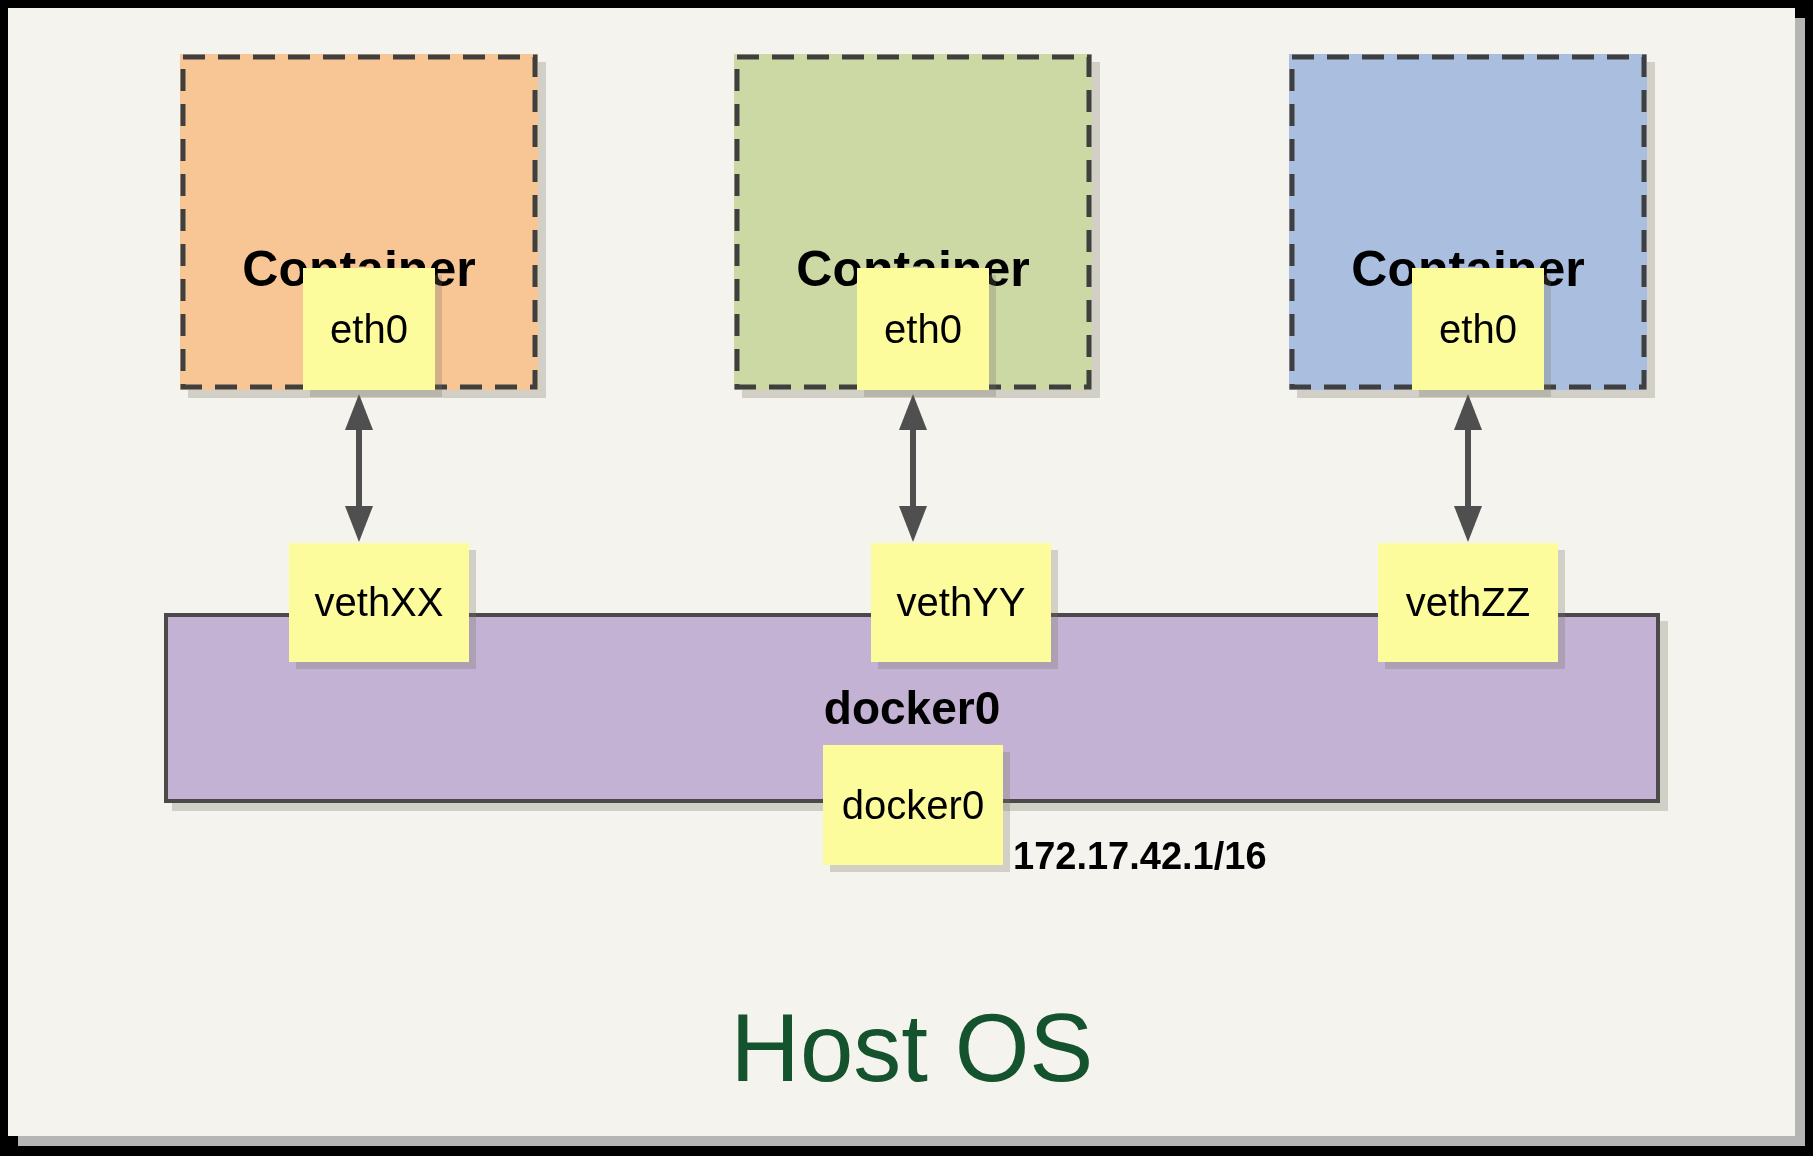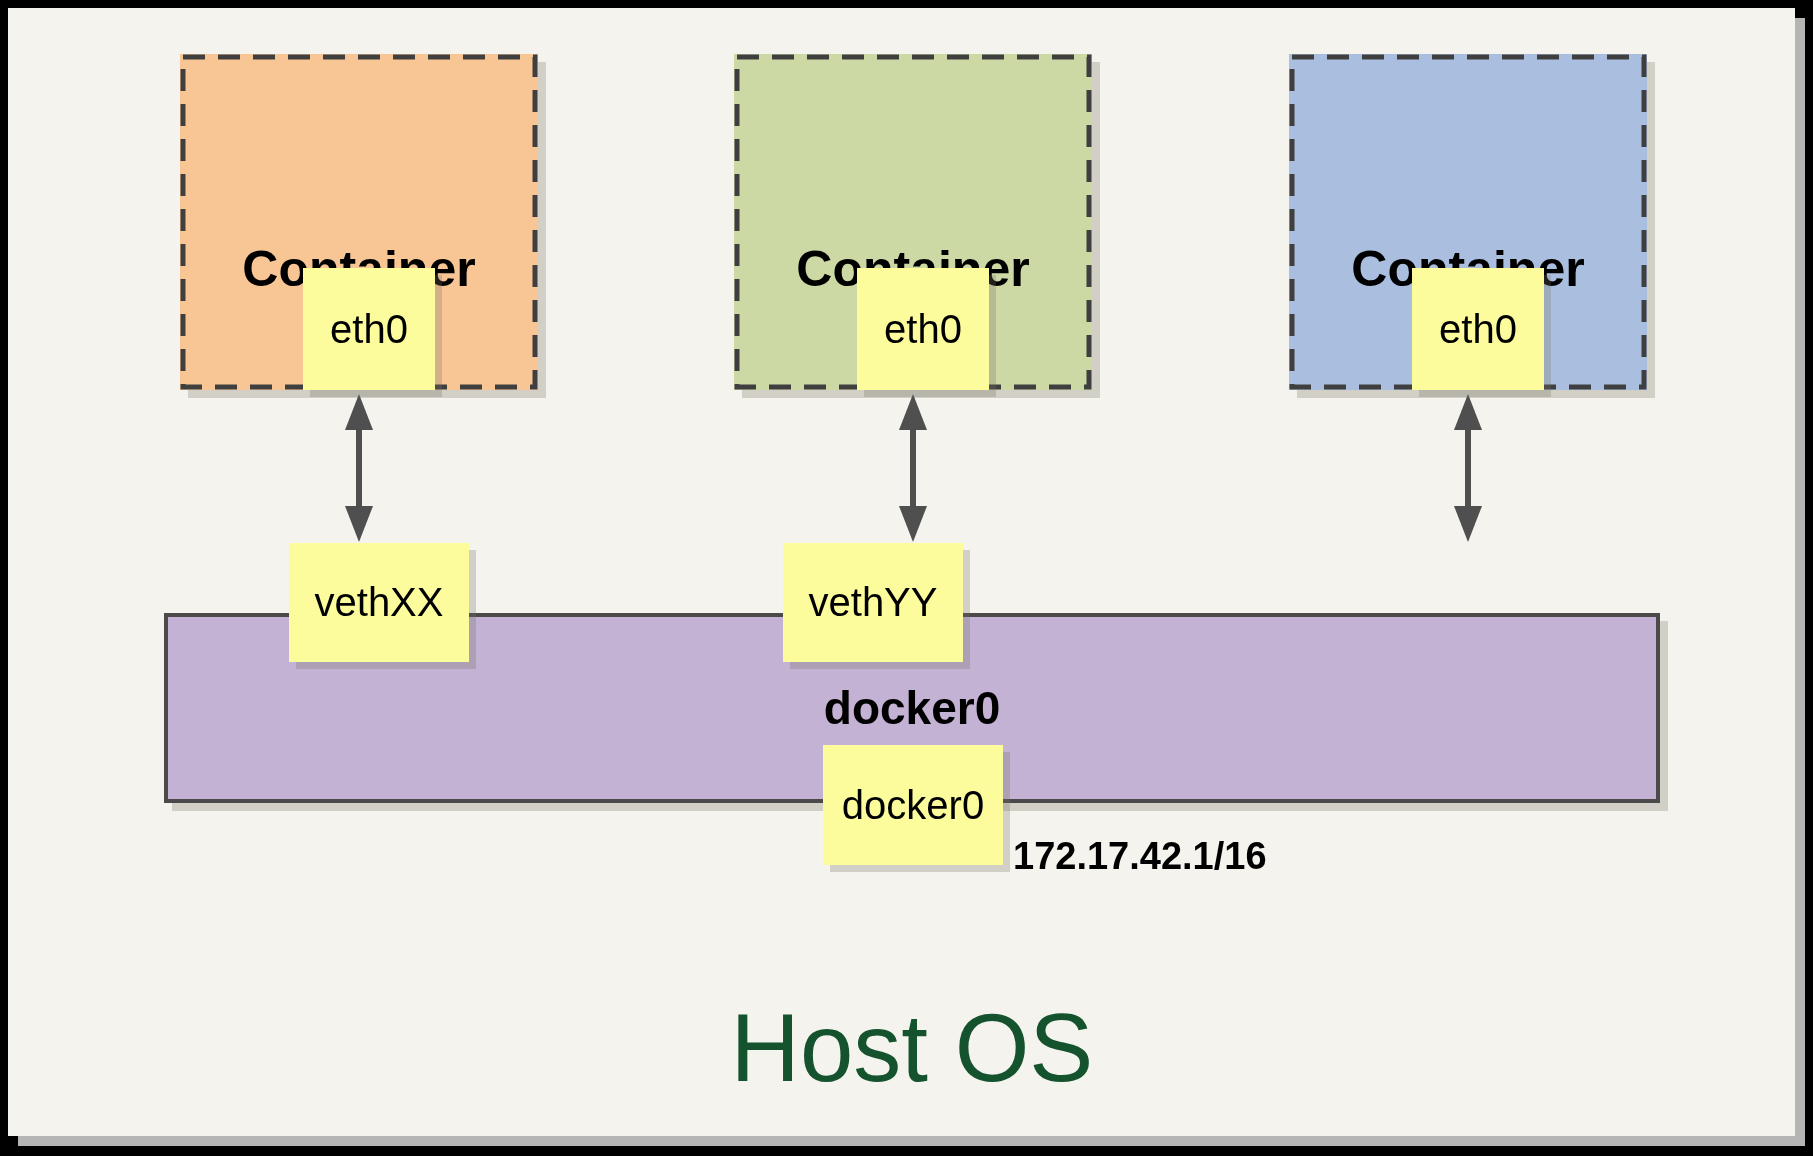--- a/index.html
+++ b/index.html
@@ -23,21 +23,21 @@
     font-size:50px;font-weight:bold;color:#000;line-height:1.1;
   }
   .ifacebox{
     position:absolute;background:#fdfc9d;color:#000;
     display:flex;align-items:center;justify-content:center;
     font-size:40px;box-shadow:7px 7px 0 rgba(120,115,100,0.28);
   }
   .ethbox{left:123px;top:214px;width:132px;height:122px;z-index:4;}
   .vethbox{top:535px;width:180px;height:119px;z-index:4;}
   .veth-0{left:261px;margin-left:20px;}
-  .veth-1{left:775px;align-items:center;}
+  .veth-1{left:863px;align-items:center;}
   .veth-2{left:1370px;}
   .arrow{position:absolute;top:384px;z-index:3;}
   .arrow-0{left:333px;}
   .arrow-1{left:887px;}
   .arrow-2{left:1442px;}
   .bridge{
     position:absolute;left:156px;top:605px;width:1496px;height:190px;
     background:#c3b2d3;border:4px solid #4a4a4a;z-index:1;
     box-shadow:8px 8px 0 rgba(120,115,100,0.28);
   }
@@ -109,20 +109,23 @@
 
     <div class="bridge"></div>
     <div class="bridge-label">docker0</div>
 
     <div class="ifacebox vethbox veth-0">
       <span>vethXX</span>
     </div>
     <div class="ifacebox vethbox veth-1">
       <span>vethYY</span>
     </div>
+    <div class="ifacebox vethbox veth-2">
+      <span>vethZZ</span>
+    </div>
 
     <div class="ifacebox dockerbox">
       <span>docker0</span>
     </div>
     <div class="ip-label">172.17.42.1/16</div>
 
     <div class="host-label">Host OS</div>
 
   </div>
 </div>

